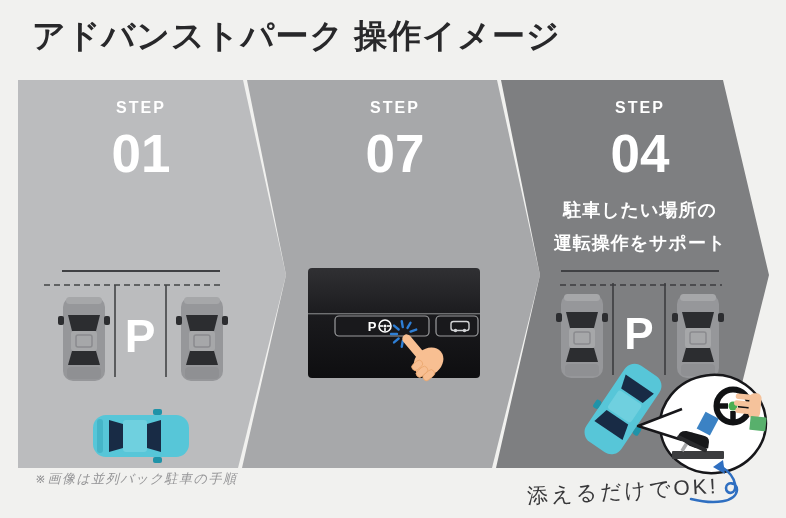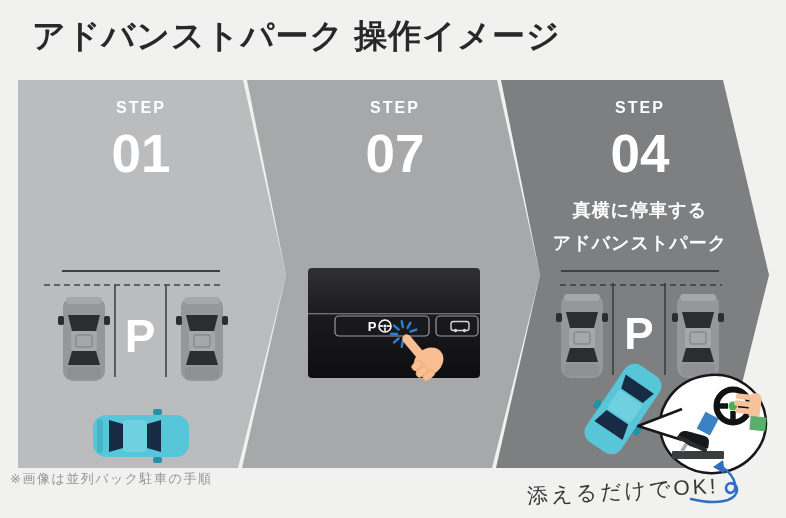--- a/index.html
+++ b/index.html
@@ -20,22 +20,22 @@
                      border-top:2px solid #3f4043; }
   .step1 { left:30px; }
   .step2 { left:284px; }
   .step3 { left:529px; }
   .illus { position:absolute; overflow:visible; }
   .illus1 { left:30px;  top:278px; }
   .illus2 { left:308px; top:268px; }
   .illus3 { left:545px; top:278px; }
   .callout { position:absolute; left:527px; top:477px; font-size:21px; font-weight:500;
              color:#38383a; letter-spacing:3px; transform:rotate(-3deg); white-space:nowrap; }
-  .footnote { position:absolute; left:10px; top:470px; font-size:13px; color:#949496;
-              letter-spacing:1.5px; }
+  .footnote { position:absolute; left:35px; top:470px; font-size:13px; color:#949496;
+              letter-spacing:1.5px;font-style:italic; }
   text.p-sign { font-weight:700; fill:#ffffff; }
 </style>
 </head>
 <body>
 
 <div class="stage">
 
   <svg class="layer" width="786" height="518" viewBox="0 0 786 518">
     <polygon points="18,80 243,80 286,275 238,468 18,468" fill="#bbbcbe"></polygon>
     <polygon points="247,80 497,80 540,275 492,468 242,468 286,275" fill="#a7a8aa"></polygon>
@@ -52,22 +52,22 @@
 
   <div class="step step2">
     <div class="step-label">STEP</div>
     <div class="step-number">07</div>
   </div>
 
   <div class="step step3">
     <div class="step-label">STEP</div>
     <div class="step-number">04</div>
     <div class="step-desc">
-      <span>真横に停車する</span><br>
-      <span>アドバンストパーク</span>
+      <span>駐車したい場所の</span><br>
+      <span>運転操作をサポート</span>
     </div>
     <div class="underline"></div>
   </div>
 
   <svg class="illus illus1" width="222" height="190" viewBox="0 0 222 190">
     <defs>
       <g id="carGray">
         <rect x="-21" y="-42" width="42" height="84" rx="10" fill="#96979a"></rect>
         <rect x="-18" y="-42" width="36" height="7" rx="3.5" fill="#a6a7a9"></rect>
         <rect x="-26" y="-23" width="6" height="9" rx="2" fill="#2c2d30"></rect>

